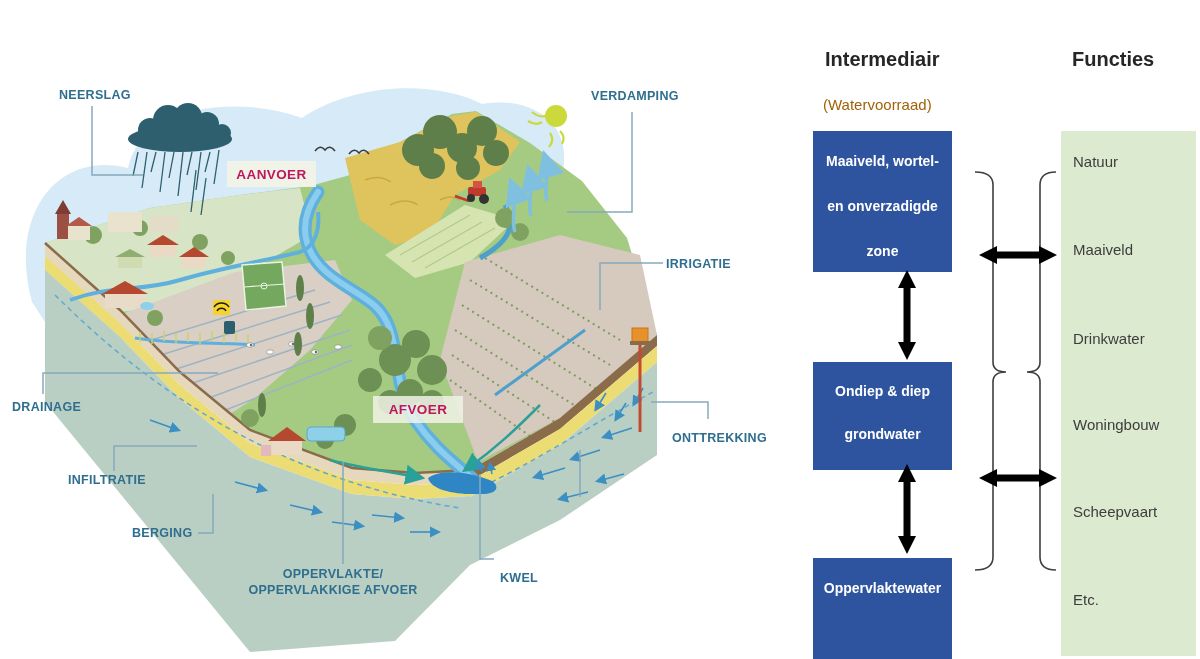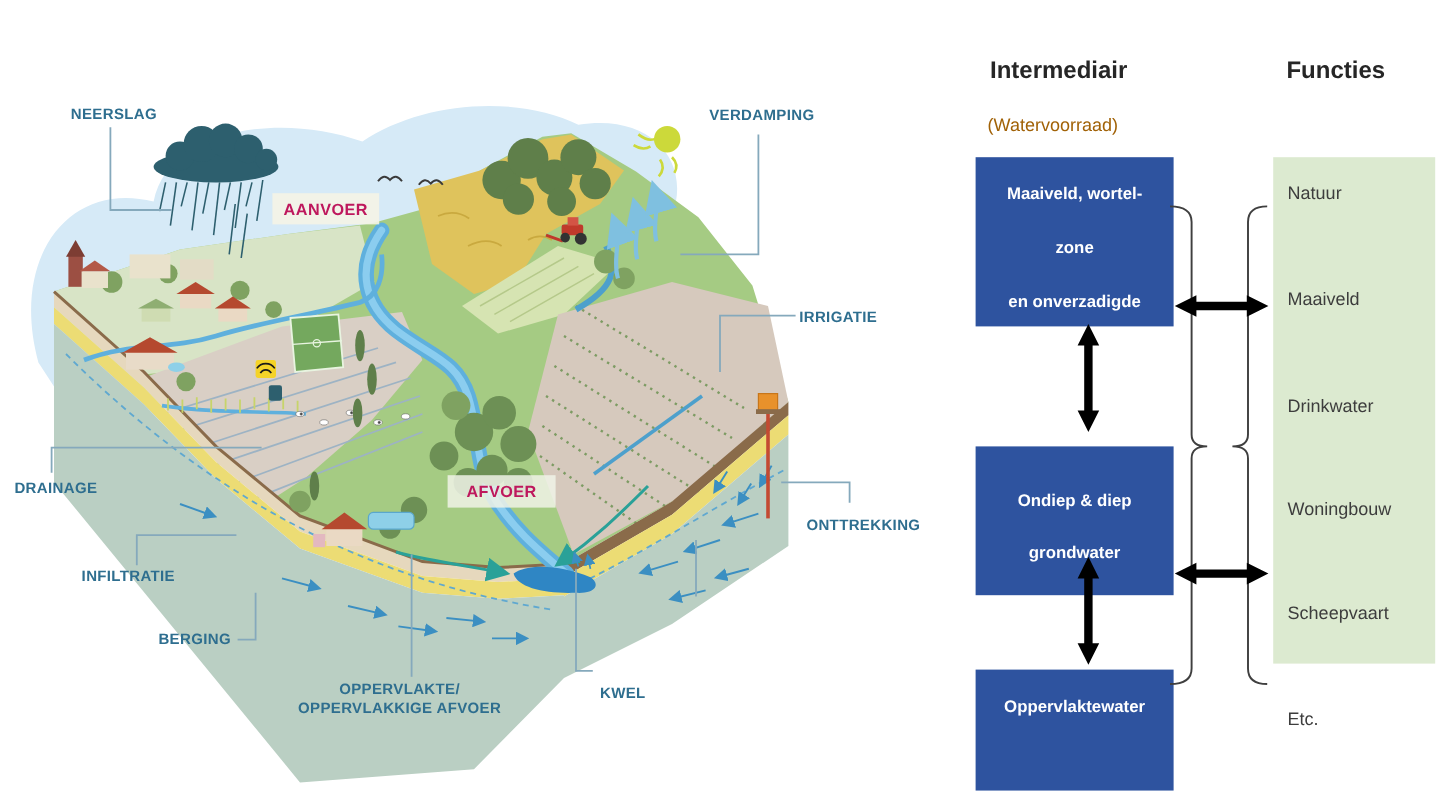--- a/index.html
+++ b/index.html
@@ -10,24 +10,24 @@
   
   .ilabel{position:absolute;color:#2e6e8f;font-weight:bold;font-size:12.5px;
           letter-spacing:.3px;line-height:16px;white-space:nowrap;}
   .ilabel.center{text-align:center;white-space:normal;}
   .tagbox{position:absolute;background:rgba(245,244,230,.9);color:#be185d;font-weight:bold;
           font-size:13.5px;letter-spacing:.4px;display:flex;align-items:center;
           justify-content:center;}
   
   .colhead{position:absolute;font-size:20px;font-weight:bold;color:#262626;}
   .colsub{position:absolute;font-size:15px;color:#a16207;}
-  .bluebox{position:absolute;left:813px;width:165px;background:#2e539f;color:#fff;
+  .bluebox{position:absolute;left:813px;width:139px;background:#2e539f;color:#fff;
            font-size:14px;font-weight:bold;text-align:center;}
   .bluebox div{width:100%;}
-  .greenbox{position:absolute;left:1061px;top:131px;width:135px;height:422px;background:#dcead0;}
+  .greenbox{position:absolute;left:1061px;top:131px;width:135px;height:525px;background:#dcead0;}
   .fitem{position:absolute;left:12px;color:#3d3d3d;font-size:15px;line-height:22px;}
 </style>
 </head>
 <body>
 
 <div class="stage">
 
   <svg class="abs" style="left:0;top:0" width="800" height="659" viewBox="0 0 800 659">
     <defs>
       <marker id="mblue" markerWidth="7" markerHeight="7" refX="5" refY="3.5" orient="auto">
@@ -309,24 +309,24 @@
   <div class="ilabel" style="left:500px;top:570px">KWEL</div>
   <div class="tagbox" style="left:227px;top:161px;width:89px;height:26px">AANVOER</div>
   <div class="tagbox" style="left:373px;top:396px;width:90px;height:27px;background:rgba(240,243,231,.85)">AFVOER</div>
 
   <div class="colhead" style="left:825px;top:48px">Intermediair</div>
   <div class="colsub" style="left:823px;top:96px">(Watervoorraad)</div>
   <div class="colhead" style="left:1072px;top:48px">Functies</div>
 
   <div class="bluebox" style="top:131px;height:133px;padding-top:8px;line-height:45px">
     <div>Maaiveld, wortel-</div>
+    <div>en onverzadigde</div>
     <div>zone</div>
-    <div>en onverzadigde</div>
-  </div>
-  <div class="bluebox" style="top:372px;height:100px;padding-top:24px;line-height:43px">
+  </div>
+  <div class="bluebox" style="top:362px;height:100px;padding-top:8px;line-height:43px">
     <div>Ondiep &amp; diep</div>
     <div>grondwater</div>
   </div>
   <div class="bluebox" style="top:558px;height:96px;padding-top:16px;line-height:28px">
     <div>Oppervlaktewater</div>
   </div>
 
   <div class="greenbox">
     <div class="fitem" style="top:20px">Natuur</div>
     <div class="fitem" style="top:108px">Maaiveld</div>

